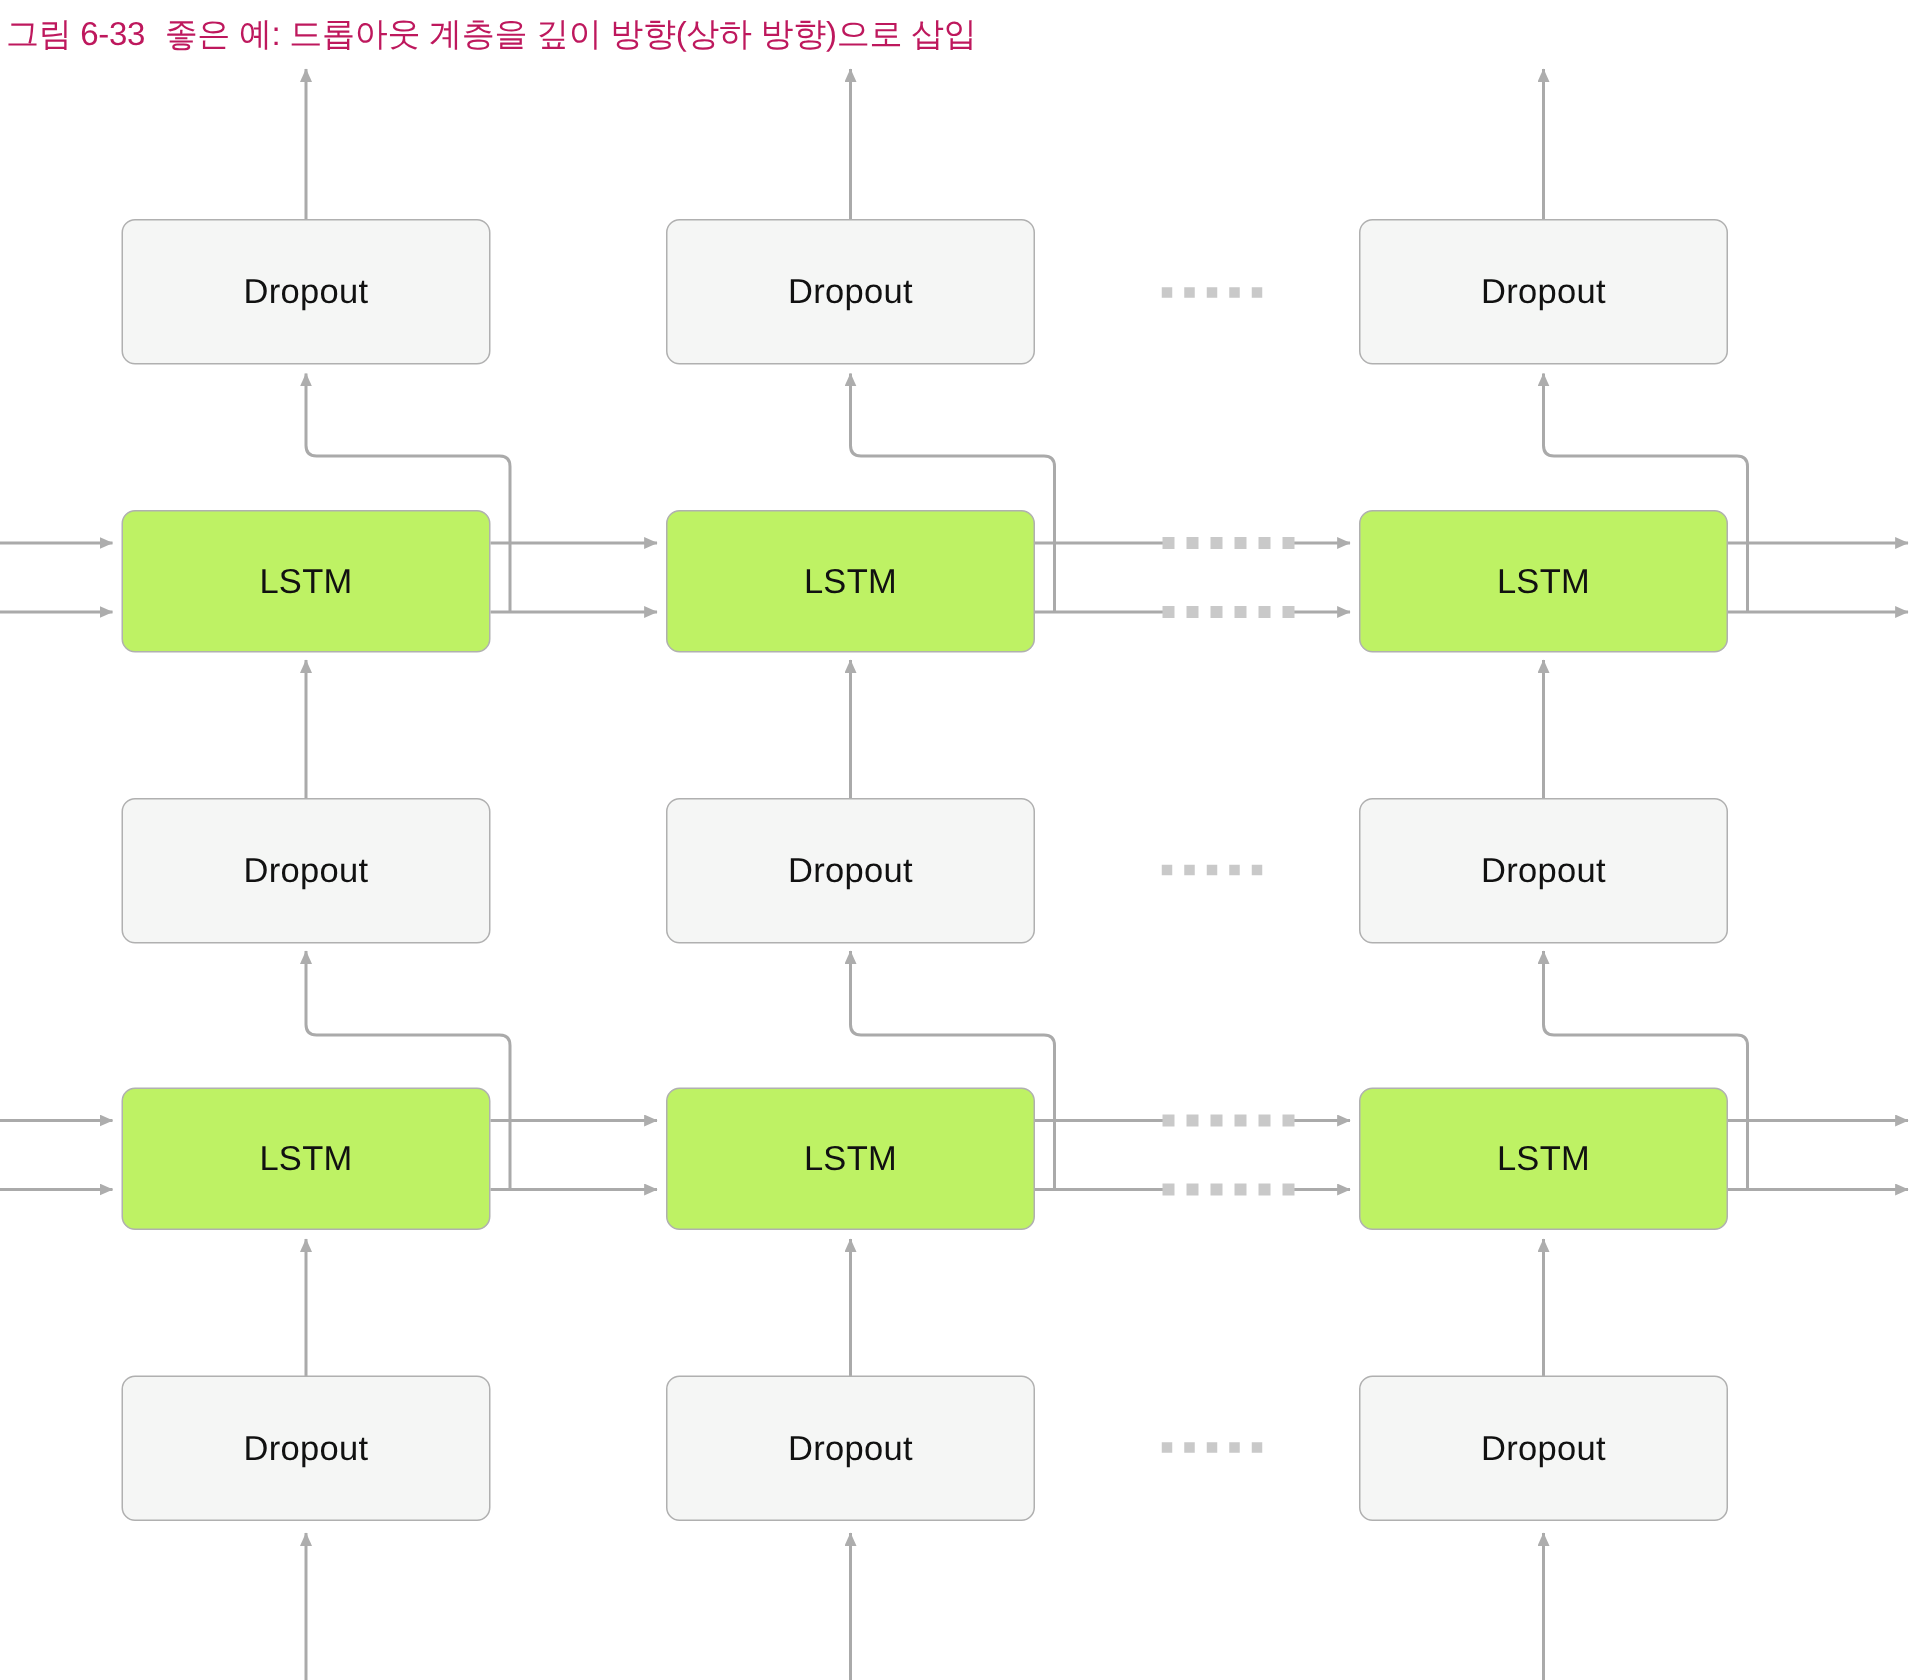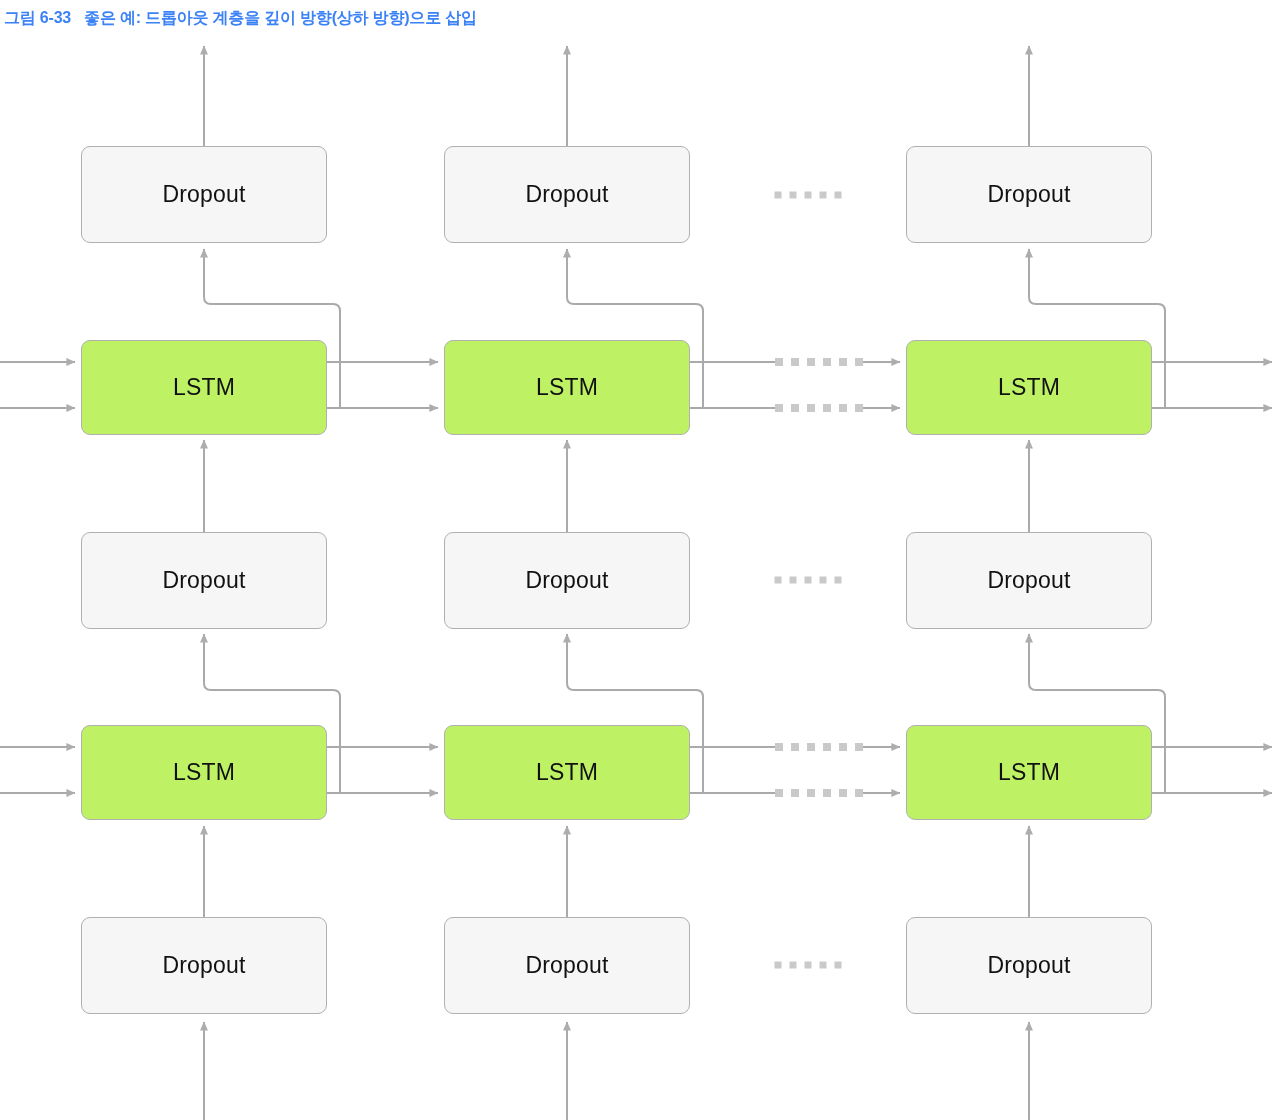--- a/index.html
+++ b/index.html
@@ -6,23 +6,23 @@
   body{
     width:1280px;height:1120px;
     background:#ffffff;
     font-family:"Liberation Sans","DejaVu Sans",sans-serif;
     overflow:hidden;
     position:relative;
   }
   #caption{
     position:absolute;
     left:4px; top:8px;
-    font-size:16px;
-    font-weight:bold;
-    color:#3b82f6;
+    font-size:22px;
+    font-weight:normal;
+    color:#be185d;
     white-space:nowrap;
     letter-spacing:-0.2px;
   }
   #caption .cap-num{ margin-right:13px; }
   #diagram{
     position:absolute;
     left:0; top:0;
     width:1280px; height:1120px;
   }
   .node{

